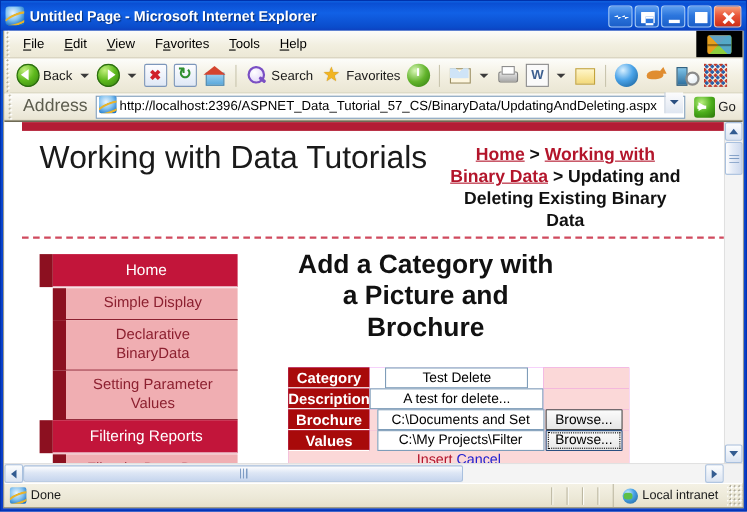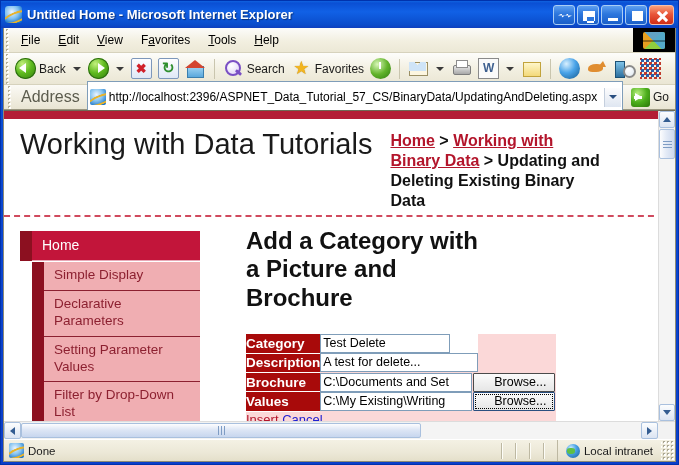--- a/index.html
+++ b/index.html
@@ -262,22 +262,22 @@
   #addressbar {
     height: 25px; flex: 0 0 25px;
     display: flex; align-items: center; gap: 4px;
     padding: 0 2px;
     background: linear-gradient(180deg,#fbfaf6 0%,#f0ede0 60%,#e9e5d3 100%);
     border-bottom: 1px solid #9a9680;
   }
   #addr-label { font-size: 16px; color: #5c5c4e; padding: 0 3px; white-space: nowrap; }
   #addr-field {
     flex: 1 1 auto; height: 21px; background: #fff;
-    border: 1px solid #7f9db9; display: flex; align-items: center;
-    padding: 15px 1px; min-width: 0;
+    border: 1px solid #7f9db9; display: flex; align-items: flex-end;
+    padding: 4px 1px; min-width: 0;
   }
   #addr-ie {
     width: 16px; height: 16px; flex: 0 0 16px; margin: 0 3px 0 1px;
     background: radial-gradient(circle at 40% 35%, #eaf4ff 0%, #86c3ef 45%, #1b74c8 85%);
     border-radius: 2px; position: relative; overflow: hidden;
   }
   #addr-ie::after {
     content:""; position:absolute; left:-3px; top:6px; width:22px; height:6px;
     border:2px solid #e8b32a; border-radius:50%; transform: rotate(-22deg);
     border-left-color: transparent; border-right-color: transparent;
@@ -312,21 +312,21 @@
   #go-btn .lbl { font-size: 12px; color:#1a1a1a; }
 
   
   #viewport-wrap { flex: 1 1 auto; display: flex; flex-direction: column; min-height: 0;
                    background:#fff; border-top:1px solid #6e6a55; }
   #viewport-row { flex: 1 1 auto; display: flex; min-height: 0; }
   #page {
     flex: 1 1 auto; position: relative; overflow: hidden;
     background: #fff; min-width: 0;
   }
-  #page-inner { position: absolute; left: 0; top: 0; width: 660px; }
+  #page-inner { position: absolute; left: 16px; top: 0; width: 660px; text-align: center; }
 
   #topbar-red { height: 8px; background: #b31d35; }
 
   #header {
     display: flex; align-items: flex-start;
     padding: 6px 0 4px 16px;
     border-bottom: 2px dashed #d04a5e;
   }
   #site-title {
     font-size: 29px; color: #1a1a1a; white-space: nowrap;
@@ -380,21 +380,21 @@
     background: #fff; border: 1px solid #7f9db9;
     height: 19px; line-height: 17px; padding: 0 2px;
     display: inline-block; overflow: hidden; vertical-align: middle;
     white-space: nowrap;
   }
   .tbox.w-cat  { width: 130px; }
   .tbox.w-desc { width: 158px; }
   .tbox.w-file { width: 152px; }
   .browse-btn {
     display: inline-block; vertical-align: middle; margin-left: 1px;
-    font-size: 12.5px; padding: 1px 8px 2px 20px;
+    font-size: 12.5px; padding: 1px 8px 2px 8px;
     background: linear-gradient(180deg,#fbfbfb,#e6e6e6);
     border: 1px solid #4a4a4a; border-radius: 1px; color:#000;
     height: 19px; line-height: 15px;
   }
   .browse-btn.focused { outline: 1px dotted #000; outline-offset: -3px;
                         border-color:#2a4f80; }
   td.pad-cell { background:#fbd8d8; width: 78px; }
   td.link-cell { background: #fbd8d8; padding: 2px 4px 3px 6px; font-size: 13px; }
   td.link-cell a { text-decoration: underline; }
   a.insert-link { color: #b3152b; }
@@ -488,21 +488,21 @@
     background-position: 2px 9px, 1px 8px;
   }
 </style>
 </head>
 <body>
 
 <div id="window">
 
   <div id="titlebar">
     <div id="ie-logo"></div>
-    <div id="title-text">Untitled Home - Microsoft Internet Explorer</div>
+    <div id="title-text">Untitled Page - Microsoft Internet Explorer</div>
     <div class="tb-btns">
       <div class="tbtn">
           <i class="g-sizer"></i>
         </div>
       <div class="tbtn">
           <i class="g-send"></i>
         </div>
       <div class="tbtn">
           <i class="g-min"></i>
         </div>
@@ -628,25 +628,29 @@
                 <div class="nav-top">
                   <div class="bar"></div>
                   <div class="body">Home</div>
                 </div>
                 <div class="nav-sub">
                   <div class="bar"></div>
                   <div class="body">Simple Display</div>
                 </div>
                 <div class="nav-sub">
                   <div class="bar"></div>
-                  <div class="body">Declarative Parameters</div>
+                  <div class="body">Declarative BinaryData</div>
                 </div>
                 <div class="nav-sub">
                   <div class="bar"></div>
                   <div class="body">Setting Parameter Values</div>
+                </div>
+                <div class="nav-top">
+                  <div class="bar"></div>
+                  <div class="body">Filtering Reports</div>
                 </div>
                 <div class="nav-sub">
                   <div class="bar"></div>
                   <div class="body">Filter by Drop-Down List</div>
                 </div>
               </div>
 
               <div id="main">
                 <div id="page-h1">Add a Category with a Picture and Brochure</div>
 
@@ -668,21 +672,21 @@
                   </tr>
                   <tr>
                     <td class="lbl-cell">Brochure</td>
                     <td class="val-cell pinkbg" colspan="2">
                       <span class="tbox w-file">C:\Documents and Set</span><span class="browse-btn">Browse...</span>
                     </td>
                   </tr>
                   <tr>
                     <td class="lbl-cell">Values</td>
                     <td class="val-cell pinkbg" colspan="2">
-                      <span class="tbox w-file">C:\My Existing\Writing</span><span class="browse-btn focused">Browse...</span>
+                      <span class="tbox w-file">C:\My Projects\Filter</span><span class="browse-btn focused">Browse...</span>
                     </td>
                   </tr>
                   <tr>
                     <td class="link-cell" colspan="3">
                       <a href="#" class="insert-link">Insert</a>
                       <a href="#" class="cancel-link">Cancel</a>
                     </td>
                   </tr>
                 </tbody>
                   </table>

